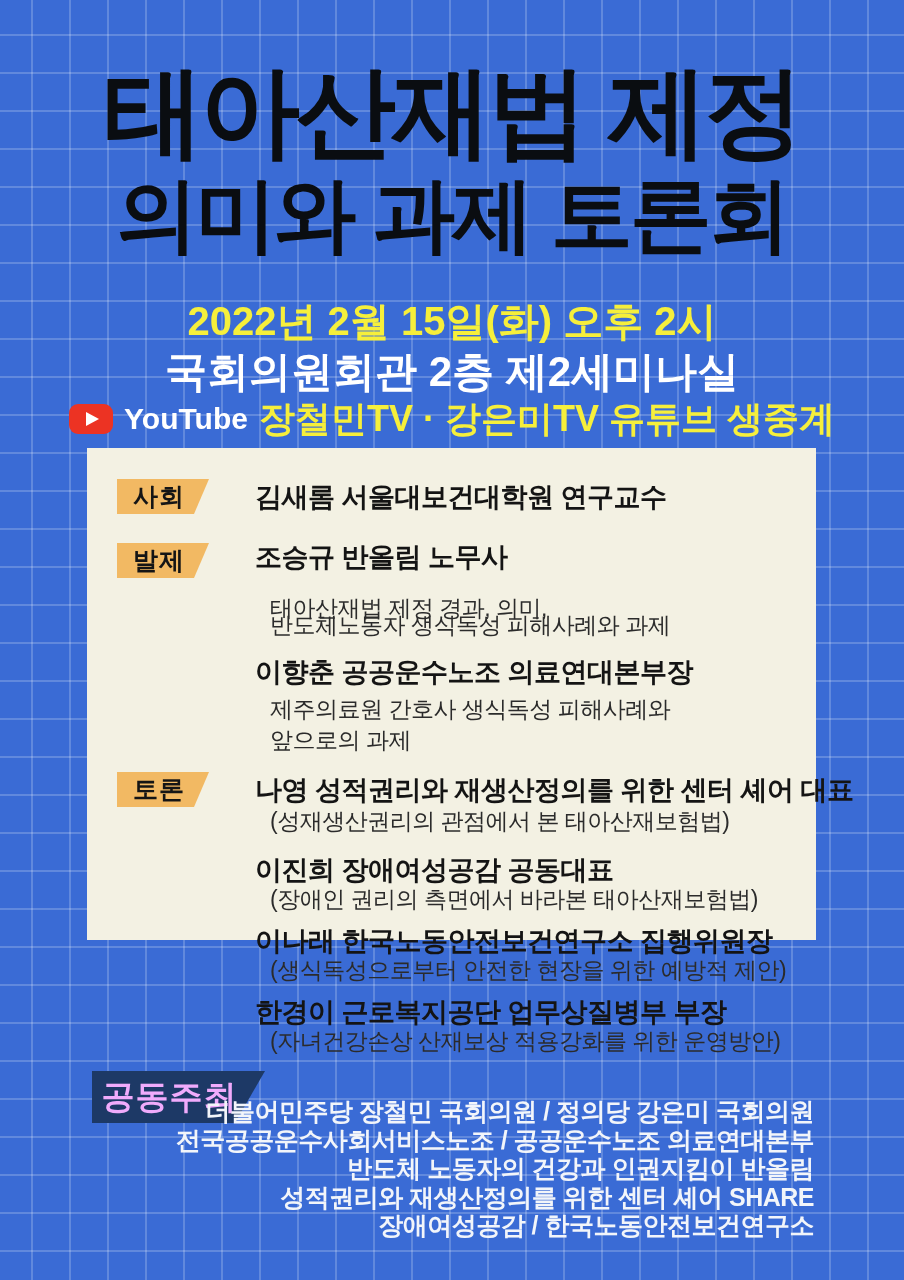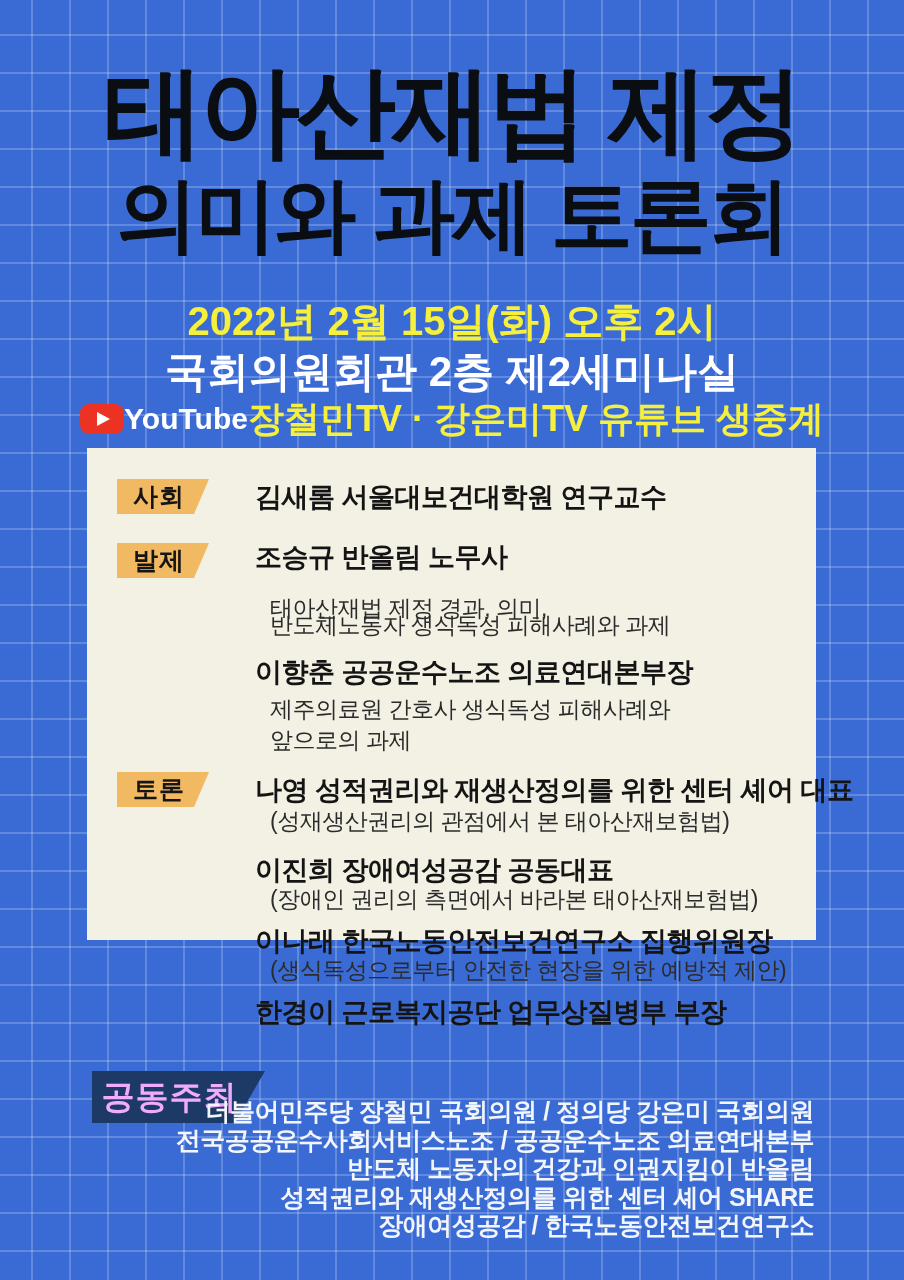--- a/index.html
+++ b/index.html
@@ -22,21 +22,21 @@
                  color:#0A0D11; letter-spacing:-4px; }
   .title-line2 { top:172px; font-size:82px; line-height:86px; font-weight:900;
                  color:#0A0D11; letter-spacing:-3px; }
 
   
   .datetime { top:294px; font-size:40px; font-weight:900; color:#F6EF3B; }
   .venue    { top:344px; font-size:42px; font-weight:900; color:#FFFFFF; }
 
   
   .yt-row { top:400px; left:0; width:904px; height:38px;
-            display:flex; align-items:center; justify-content:center; gap:0; }
+            display:flex; align-items:center; justify-content:center; gap:11px; }
   .yt-icon { width:44px; height:30px; background:#EC3323; border-radius:9px;
              position:relative; flex:0 0 auto; }
   .yt-icon::after { content:""; position:absolute; left:17px; top:8px;
              border-left:13px solid #fff; border-top:7px solid transparent;
              border-bottom:7px solid transparent; }
   .yt-brand    { color:#FFFFFF; font-size:30px; font-weight:800; }
   .yt-channels { color:#F6EF3B; font-size:36px; font-weight:800; }
 
   
   .panel { left:87px; top:448px; width:729px; height:492px; background:#F3F1E3; }
@@ -97,20 +97,21 @@
   <div class="p-name" style="top:324px;">나영 성적권리와 재생산정의를 위한 센터 셰어 대표</div>
   <div class="p-sub" style="top:358px;">(성재생산권리의 관점에서 본 태아산재보험법)</div>
 
   <div class="p-name" style="top:404px;">이진희 장애여성공감 공동대표</div>
   <div class="p-sub" style="top:436px;">(장애인 권리의 측면에서 바라본 태아산재보험법)</div>
 
   <div class="p-name" style="top:475px;">이나래 한국노동안전보건연구소 집행위원장</div>
   <div class="p-sub" style="top:507px;">(생식독성으로부터 안전한 현장을 위한 예방적 제안)</div>
 
   <div class="p-name" style="top:546px;">한경이 근로복지공단 업무상질병부 부장</div>
+  <div class="p-sub" style="top:578px;">(자녀건강손상 산재보상 적용강화를 위한 운영방안)</div>
 
 </div>
 
 <div class="abs hosts-label">공동주최</div>
 <div class="abs hosts-lines">
   <div>더불어민주당 장철민 국회의원 / 정의당 강은미 국회의원</div>
   <div>전국공공운수사회서비스노조 / 공공운수노조 의료연대본부</div>
   <div>반도체 노동자의 건강과 인권지킴이 반올림</div>
   <div>성적권리와 재생산정의를 위한 센터 셰어 SHARE</div>
   <div>장애여성공감 / 한국노동안전보건연구소</div>

